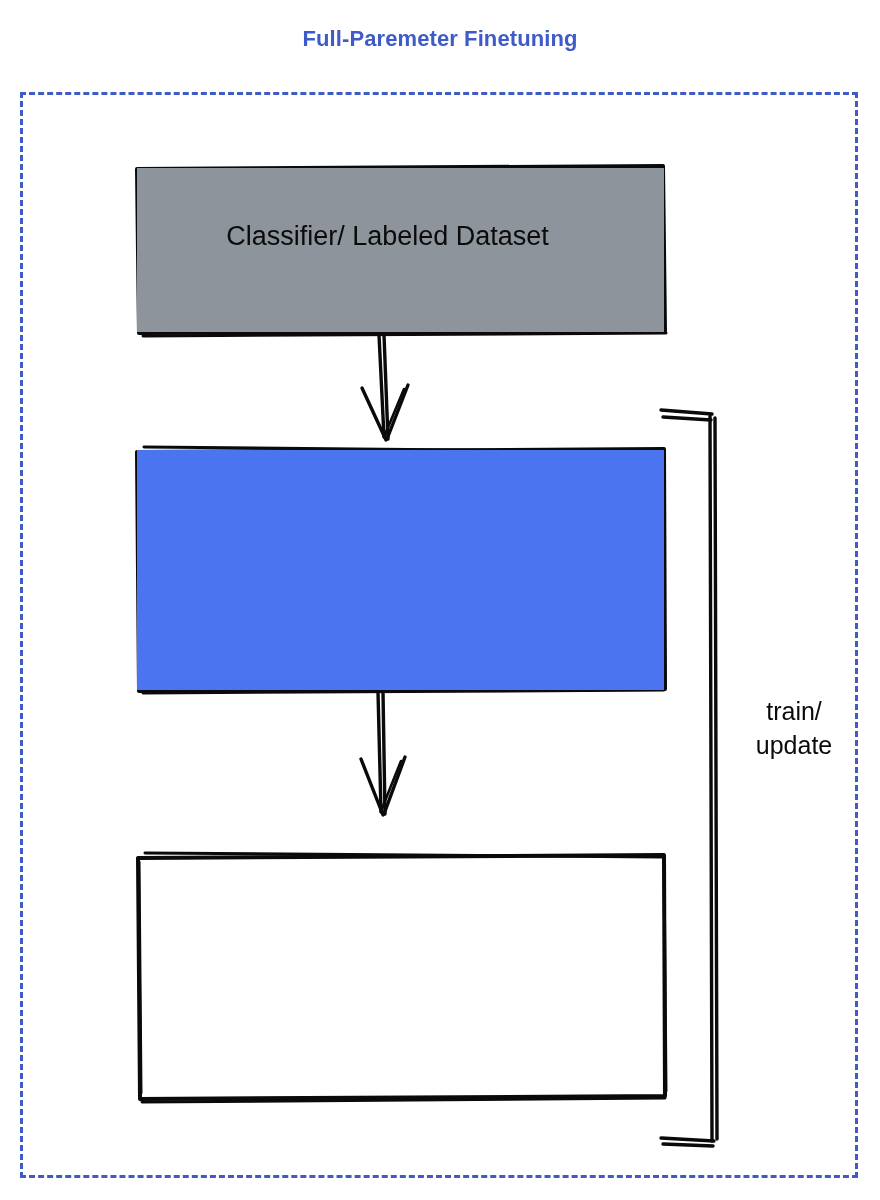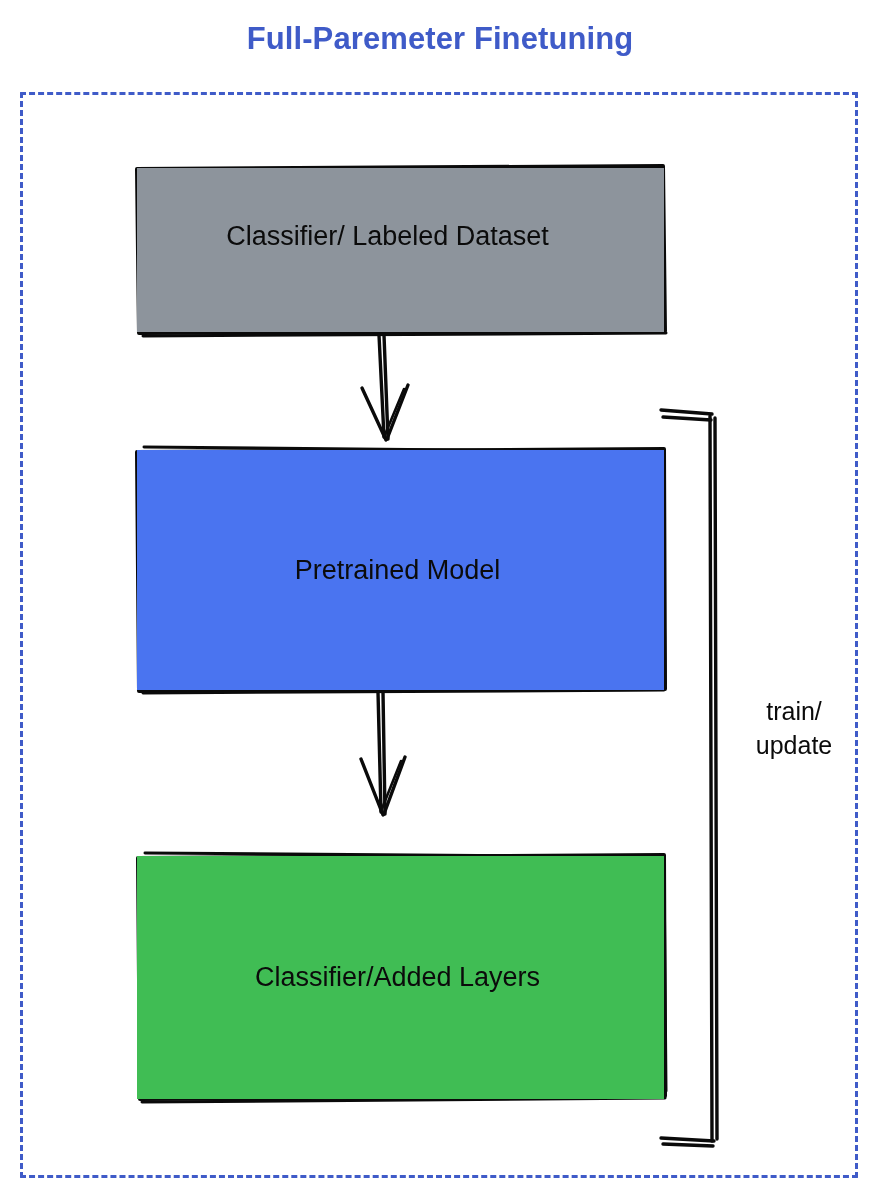--- a/index.html
+++ b/index.html
@@ -19,21 +19,21 @@
     overflow: hidden;
   }
 
   
   #diagram-title {
     position: absolute;
     left: 0;
     top: 24px;
     width: 880px;
     text-align: center;
-    font-size: 31px;
+    font-size: 22px;
     font-weight: 700;
     color: #3f5bc8;
     letter-spacing: 0.1px;
     line-height: 30px;
     white-space: nowrap;
   }
 
   
   #dashed-frame {
     position: absolute;
@@ -178,24 +178,19 @@
     </g>
   </svg>
 
   <div class="node" id="node-dataset">
     <div class="node-fill"></div>
     <div class="node-label">Classifier/ Labeled Dataset</div>
   </div>
 
   <div class="node" id="node-pretrained">
     <div class="node-fill"></div>
-    <div class="node-label">Pretrained Model</div>
   </div>
 
-  <div class="node" id="node-classifier">
-    <div class="node-fill"></div>
-    <div class="node-label">Classifier/Added Layers</div>
-  </div>
 
   <div id="loop-label">train/
 update</div>
 
 </div>
 
 </body></html>

